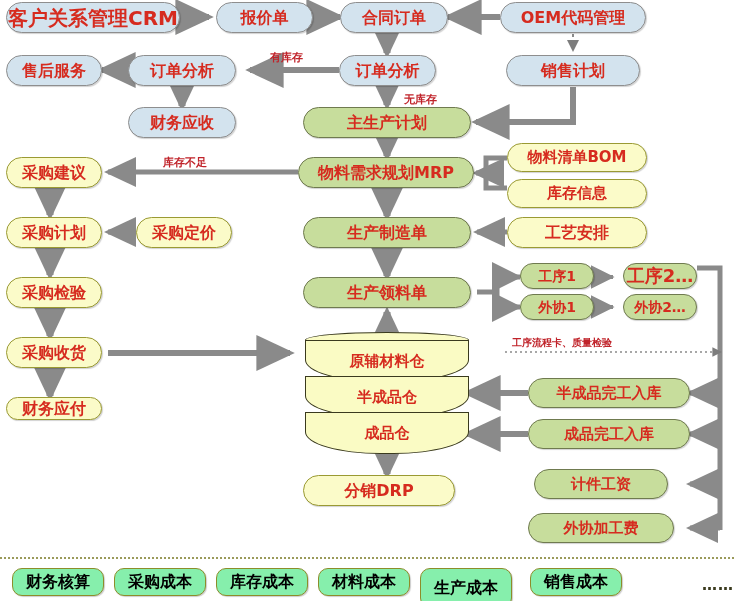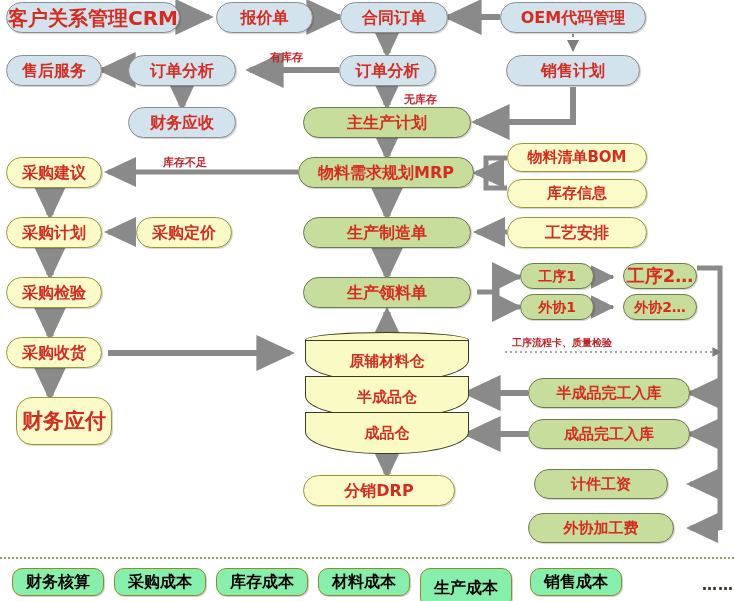--- a/index.html
+++ b/index.html
@@ -210,21 +210,21 @@
 
   <div class="cyl" style="left:305px;top:332px;width:164px;height:124px;">
     <div class="cap" style="top:0;"></div>
     <div class="seg" style="top:8px;height:42px;border-radius:0 0 46% 46%/0 0 22px 22px;">原辅材料仓</div>
     <div class="seg" style="top:44px;height:42px;border-radius:0 0 46% 46%/0 0 22px 22px;">半成品仓</div>
     <div class="seg" style="top:80px;height:42px;border-radius:0 0 46% 46%/0 0 22px 22px;">成品仓</div>
   </div>
 
   <div class="node green" style="left:528px;top:378px;width:162px;height:30px;font-size:15px;">半成品完工入库</div>
 
-  <div class="node yellow" style="left:16px;top:397px;width:96px;height:48px;font-size:21px;">财务应付</div>
+  <div class="node yellow" style="left:6px;top:397px;width:96px;height:23px;font-size:16px;">财务应付</div>
   <div class="node green" style="left:528px;top:419px;width:162px;height:30px;font-size:15px;">成品完工入库</div>
 
   <div class="node yellow" style="left:303px;top:475px;width:152px;height:31px;font-size:16px;">分销DRP</div>
   <div class="node green" style="left:534px;top:469px;width:134px;height:30px;font-size:15px;">计件工资</div>
   <div class="node green" style="left:528px;top:513px;width:146px;height:30px;font-size:15px;">外协加工费</div>
 
   <div class="sep-dots" style="top:557px;"></div>
 
   <div class="node cost" style="left:12px;top:568px;width:92px;height:28px;">财务核算</div>
   <div class="node cost" style="left:114px;top:568px;width:92px;height:28px;">采购成本</div>

